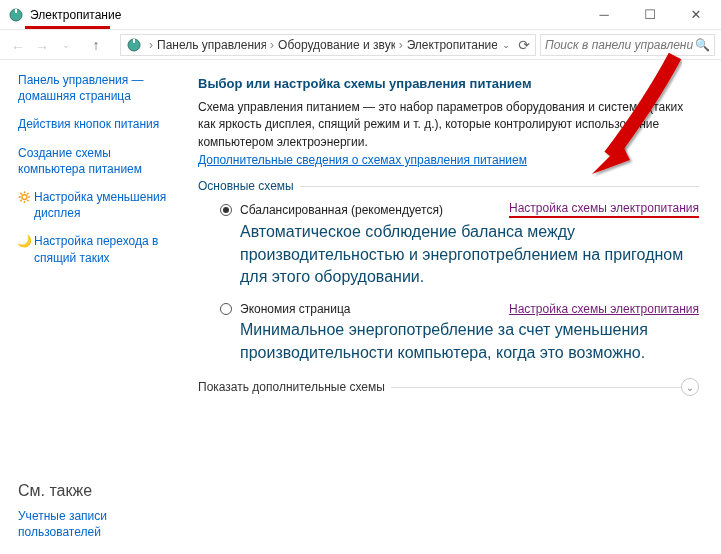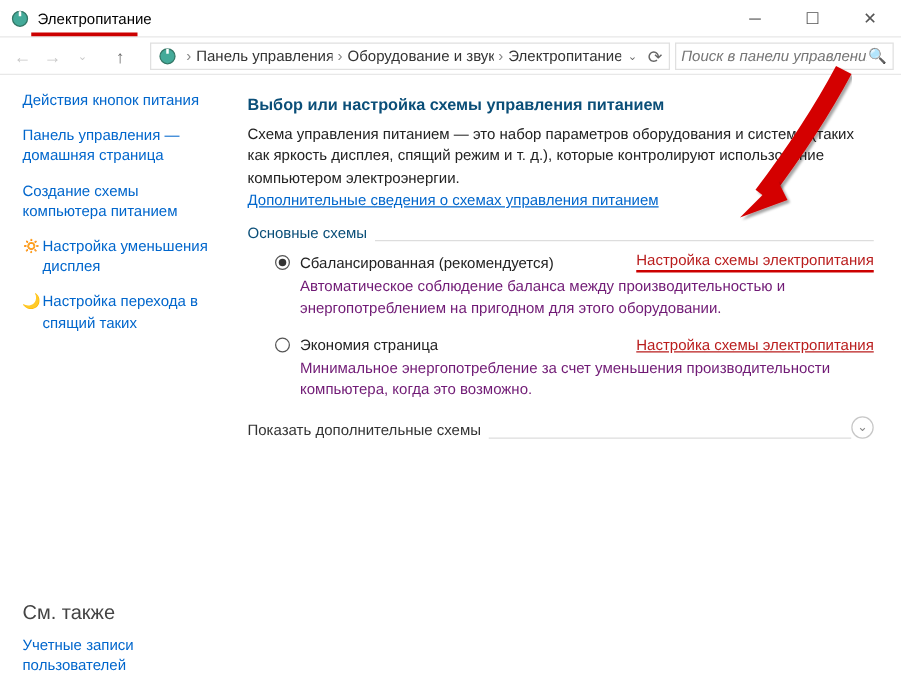--- a/index.html
+++ b/index.html
@@ -26,32 +26,32 @@
 .body{display:flex;height:calc(554px - 60px)}
 .sidebar{width:188px;padding:12px 14px 10px 18px;display:flex;flex-direction:column}
 .sidebar .link{color:#0066cc;font-size:12px;line-height:1.35;margin-bottom:12px;cursor:pointer;display:flex;align-items:flex-start}
 .sidebar .link .bullet{width:14px;flex-shrink:0;display:inline-flex;align-items:center;justify-content:center;margin-right:2px;color:#555}
 .sidebar .filler{flex:1}
 .sidebar .seealso{color:#444;margin-bottom:8px;font-size:16px}
 .main{flex:1;padding:16px 22px 10px 10px;font-size:12px;color:#222}
 .main h1{font-size:13px;font-weight:700;color:#0a4e78;margin-bottom:8px}
 .main .desc{line-height:1.45;margin-bottom:2px}
 .lnk{color:#0066cc;text-decoration:underline;cursor:pointer}
-.section-row{display:flex;align-items:flex-end;margin:12px 0 8px}
+.section-row{display:flex;align-items:center;margin:12px 0 8px}
 .section-title{color:#0a4e78;font-size:12px}
 .section-rule{flex:1;height:1px;background:#ddd;margin-left:6px}
 .plan{padding-left:22px;margin-bottom:14px}
 .plan-head{display:flex;align-items:center;margin-bottom:3px}
 .radio{width:12px;height:12px;border:1px solid #555;border-radius:50%;margin-right:8px;display:inline-flex;align-items:center;justify-content:center;flex-shrink:0}
 .radio.selected::after{content:"";width:6px;height:6px;background:#333;border-radius:50%}
 .plan-name{font-size:12px}
 .plan-name.bold{font-weight:400}
-.plan-link{margin-left:auto;color:#b91c1c;font-size:12px;cursor:pointer;text-decoration:underline}
+.plan-link{margin-left:auto;color:#701a75;font-size:12px;cursor:pointer;text-decoration:underline}
 .plan-link.underlined2{border-bottom:2px solid #c00;text-decoration:none;padding-bottom:1px}
-.plan-desc{font-size:12px;color:#701a75;padding-left:20px;line-height:1.4}
+.plan-desc{font-size:16px;color:#0c4a6e;padding-left:20px;line-height:1.4}
 .expand-circle{width:18px;height:18px;border:1px solid #c8c8c8;border-radius:50%;margin-left:auto;display:flex;align-items:center;justify-content:center;color:#888;font-size:10px}
 .arrow-callout{position:absolute;pointer-events:none}
 svg.cpanel-icon{width:16px;height:16px}
 </style>
 </head>
 <body>
 
 <div class="titlebar">
   <span class="icon-box">
     <svg class="cpanel-icon" viewBox="0 0 16 16">
@@ -93,24 +93,24 @@
   </div>
   <div class="searchbox">
     <input type="text" placeholder="Поиск в панели управления" style="">
     <span class="sicon">🔍</span>
   </div>
 </div>
 
 <div class="body">
   <div class="sidebar">
     <div class="link">
-        <span>Действия кнопок питания</span>
+        <span>Панель управления — домашняя страница</span>
       </div>
     <div class="link">
-        <span>Панель управления — домашняя страница</span>
+        <span>Действия кнопок питания</span>
       </div>
     <div class="link">
         <span>Создание схемы компьютера питанием</span>
       </div>
     <div class="link">
         <span class="bullet">🔅</span>
         <span>Настройка уменьшения дисплея</span>
       </div>
     <div class="link">
         <span class="bullet">🌙</span>

